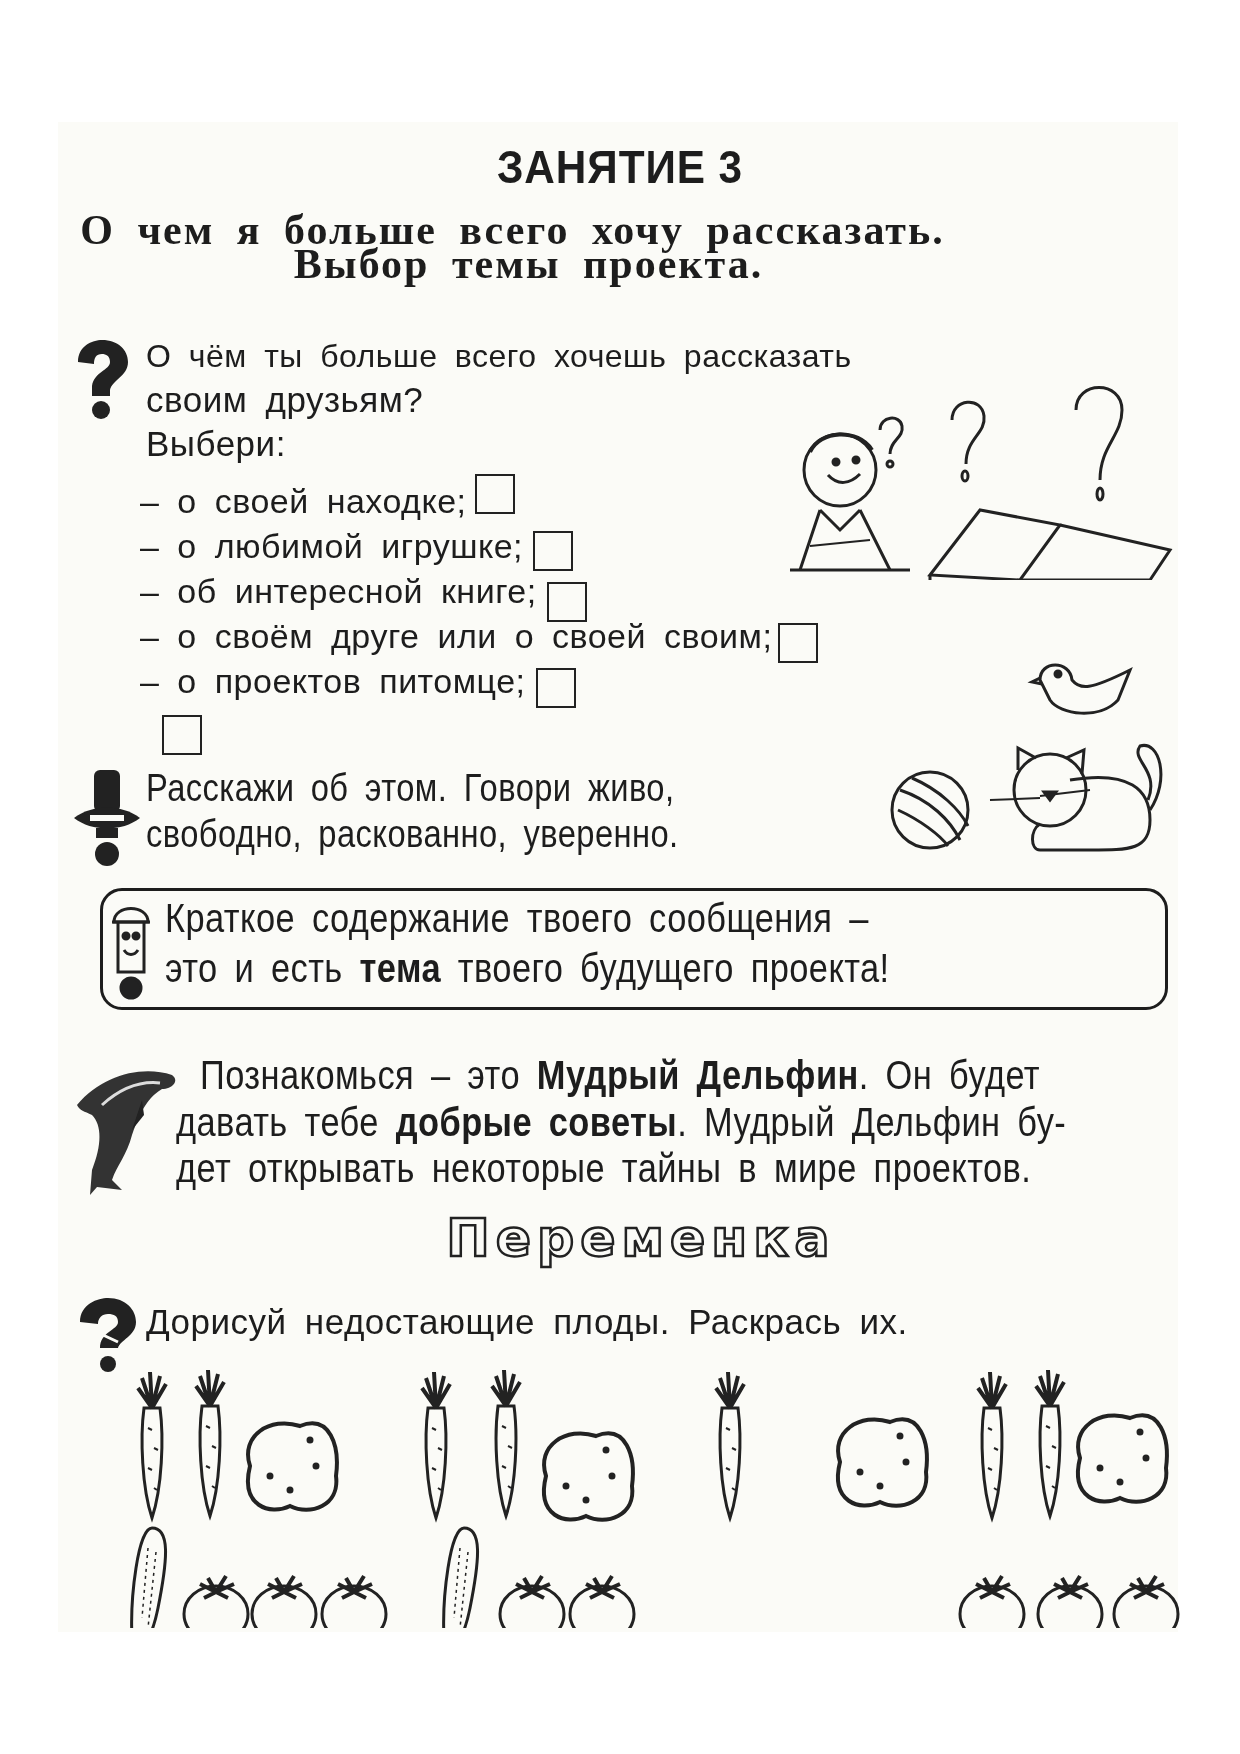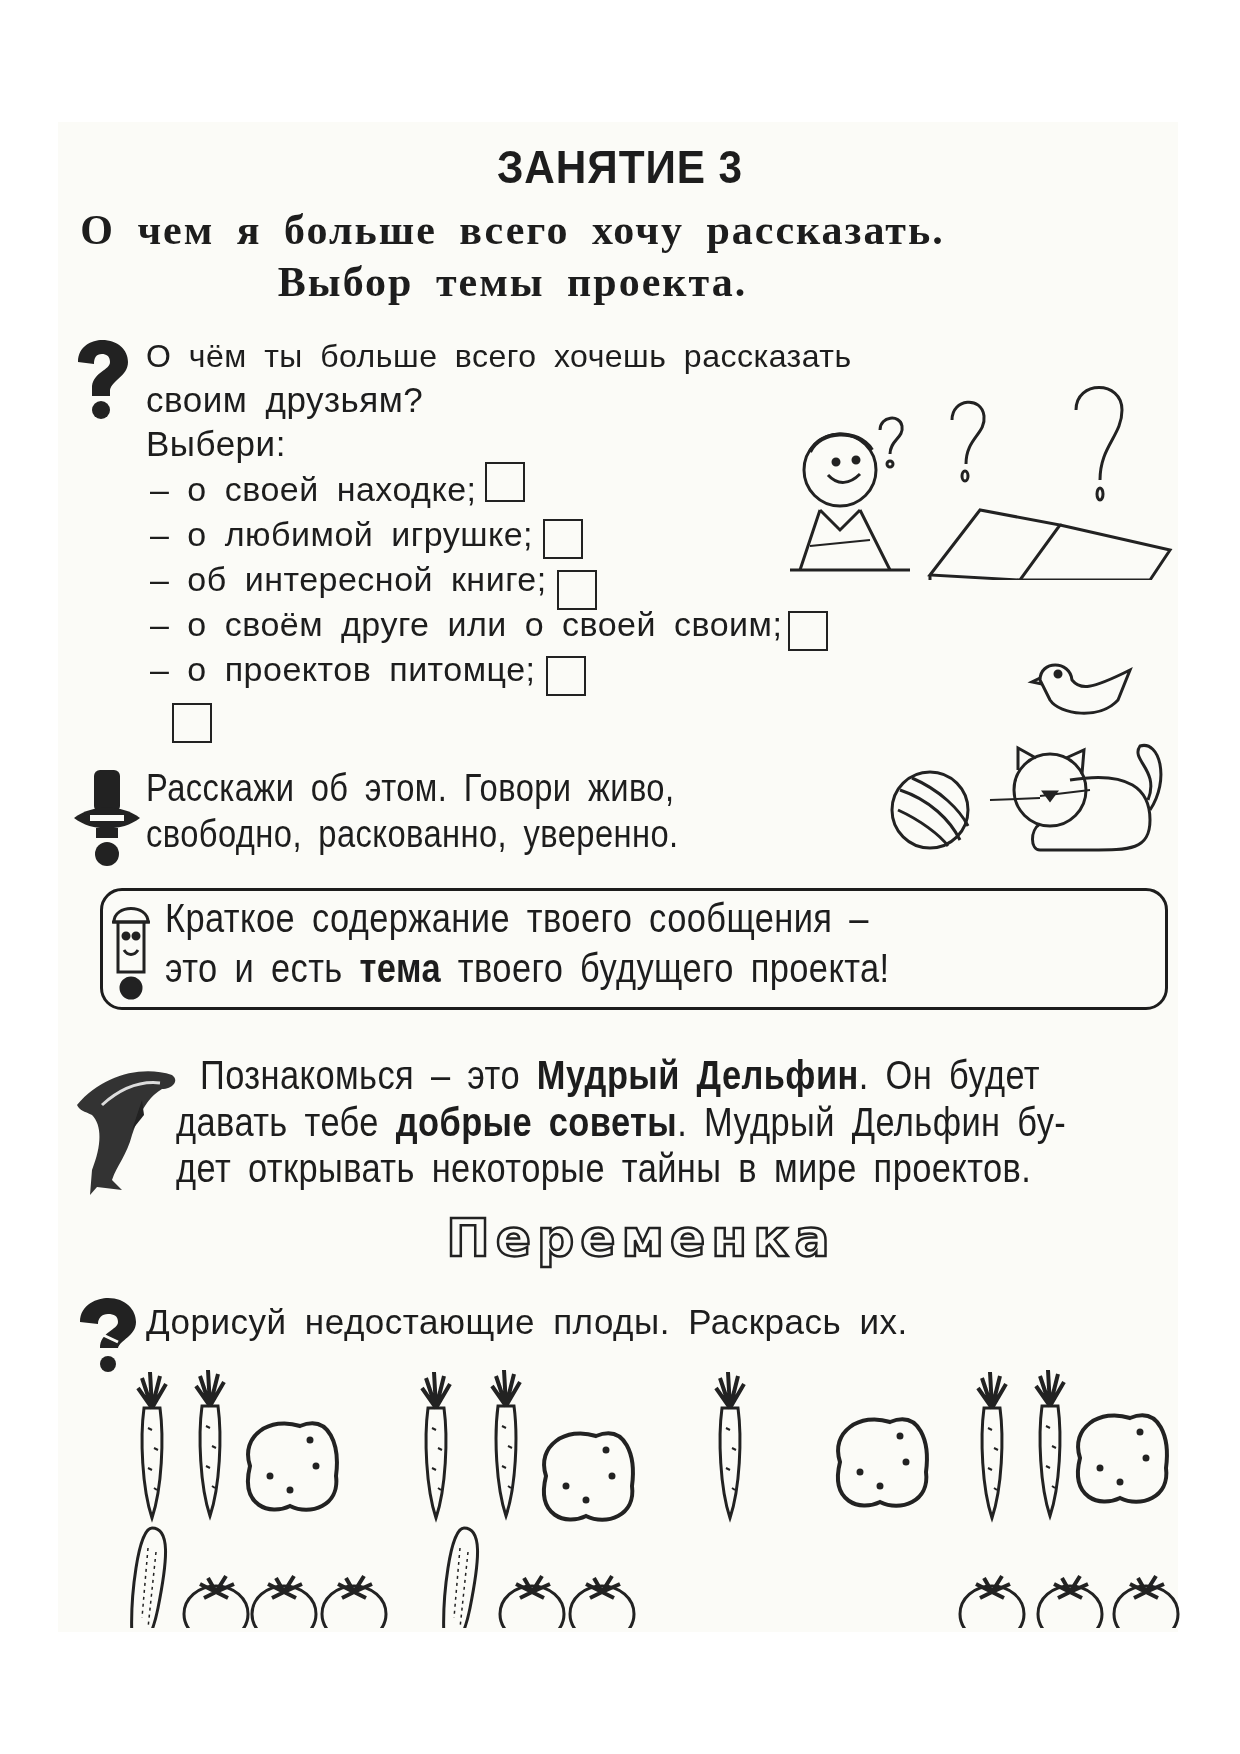--- a/index.html
+++ b/index.html
@@ -15,28 +15,28 @@
     .lesson-title {
       left: 0; width: 1240px; top: 140px; text-align: center;
       font-family: "Liberation Sans", sans-serif; font-weight: bold; font-size: 46px; letter-spacing: 1px;
       transform: scaleX(0.92);
     }
     .subtitle {
       left: 0; width: 1025px; text-align: center;
       font-family: "Liberation Serif", serif; font-weight: bold; font-size: 42px; letter-spacing: 2px; word-spacing: 10px;
     }
     .sub1 { top: 206px; }
-    .sub2 { top: 258px; }
+    .sub2 { top: 240px; margin-left: 16px; }
     .txt { font-size: 34px; letter-spacing: 0.5px; word-spacing: 8px; line-height: 44px; white-space: nowrap; }
     .cond { font-size: 38px; transform-origin: left top; transform: scaleX(0.86); }
     .checkbox {
       display: inline-block; width: 40px; height: 40px; border: 2px solid #222; background: transparent;
       vertical-align: middle; margin-left: 6px; box-sizing: border-box;
     }
-    .list-row { position: absolute; left: 150px; font-size: 34px; letter-spacing: 0.5px; word-spacing: 8px; white-space: nowrap; }
+    .list-row { position: absolute; left: 140px; font-size: 34px; letter-spacing: 0.5px; word-spacing: 8px; white-space: nowrap; margin-top: 12px; }
     .note-box {
       position: absolute; left: 100px; top: 888px; width: 1068px; height: 122px;
       border: 3px solid #1d1d1d; border-radius: 22px; box-sizing: border-box;
     }
     b { font-weight: bold; }
     .fruits svg { position: absolute; }
   </style>
 </head>
 <body>
 

